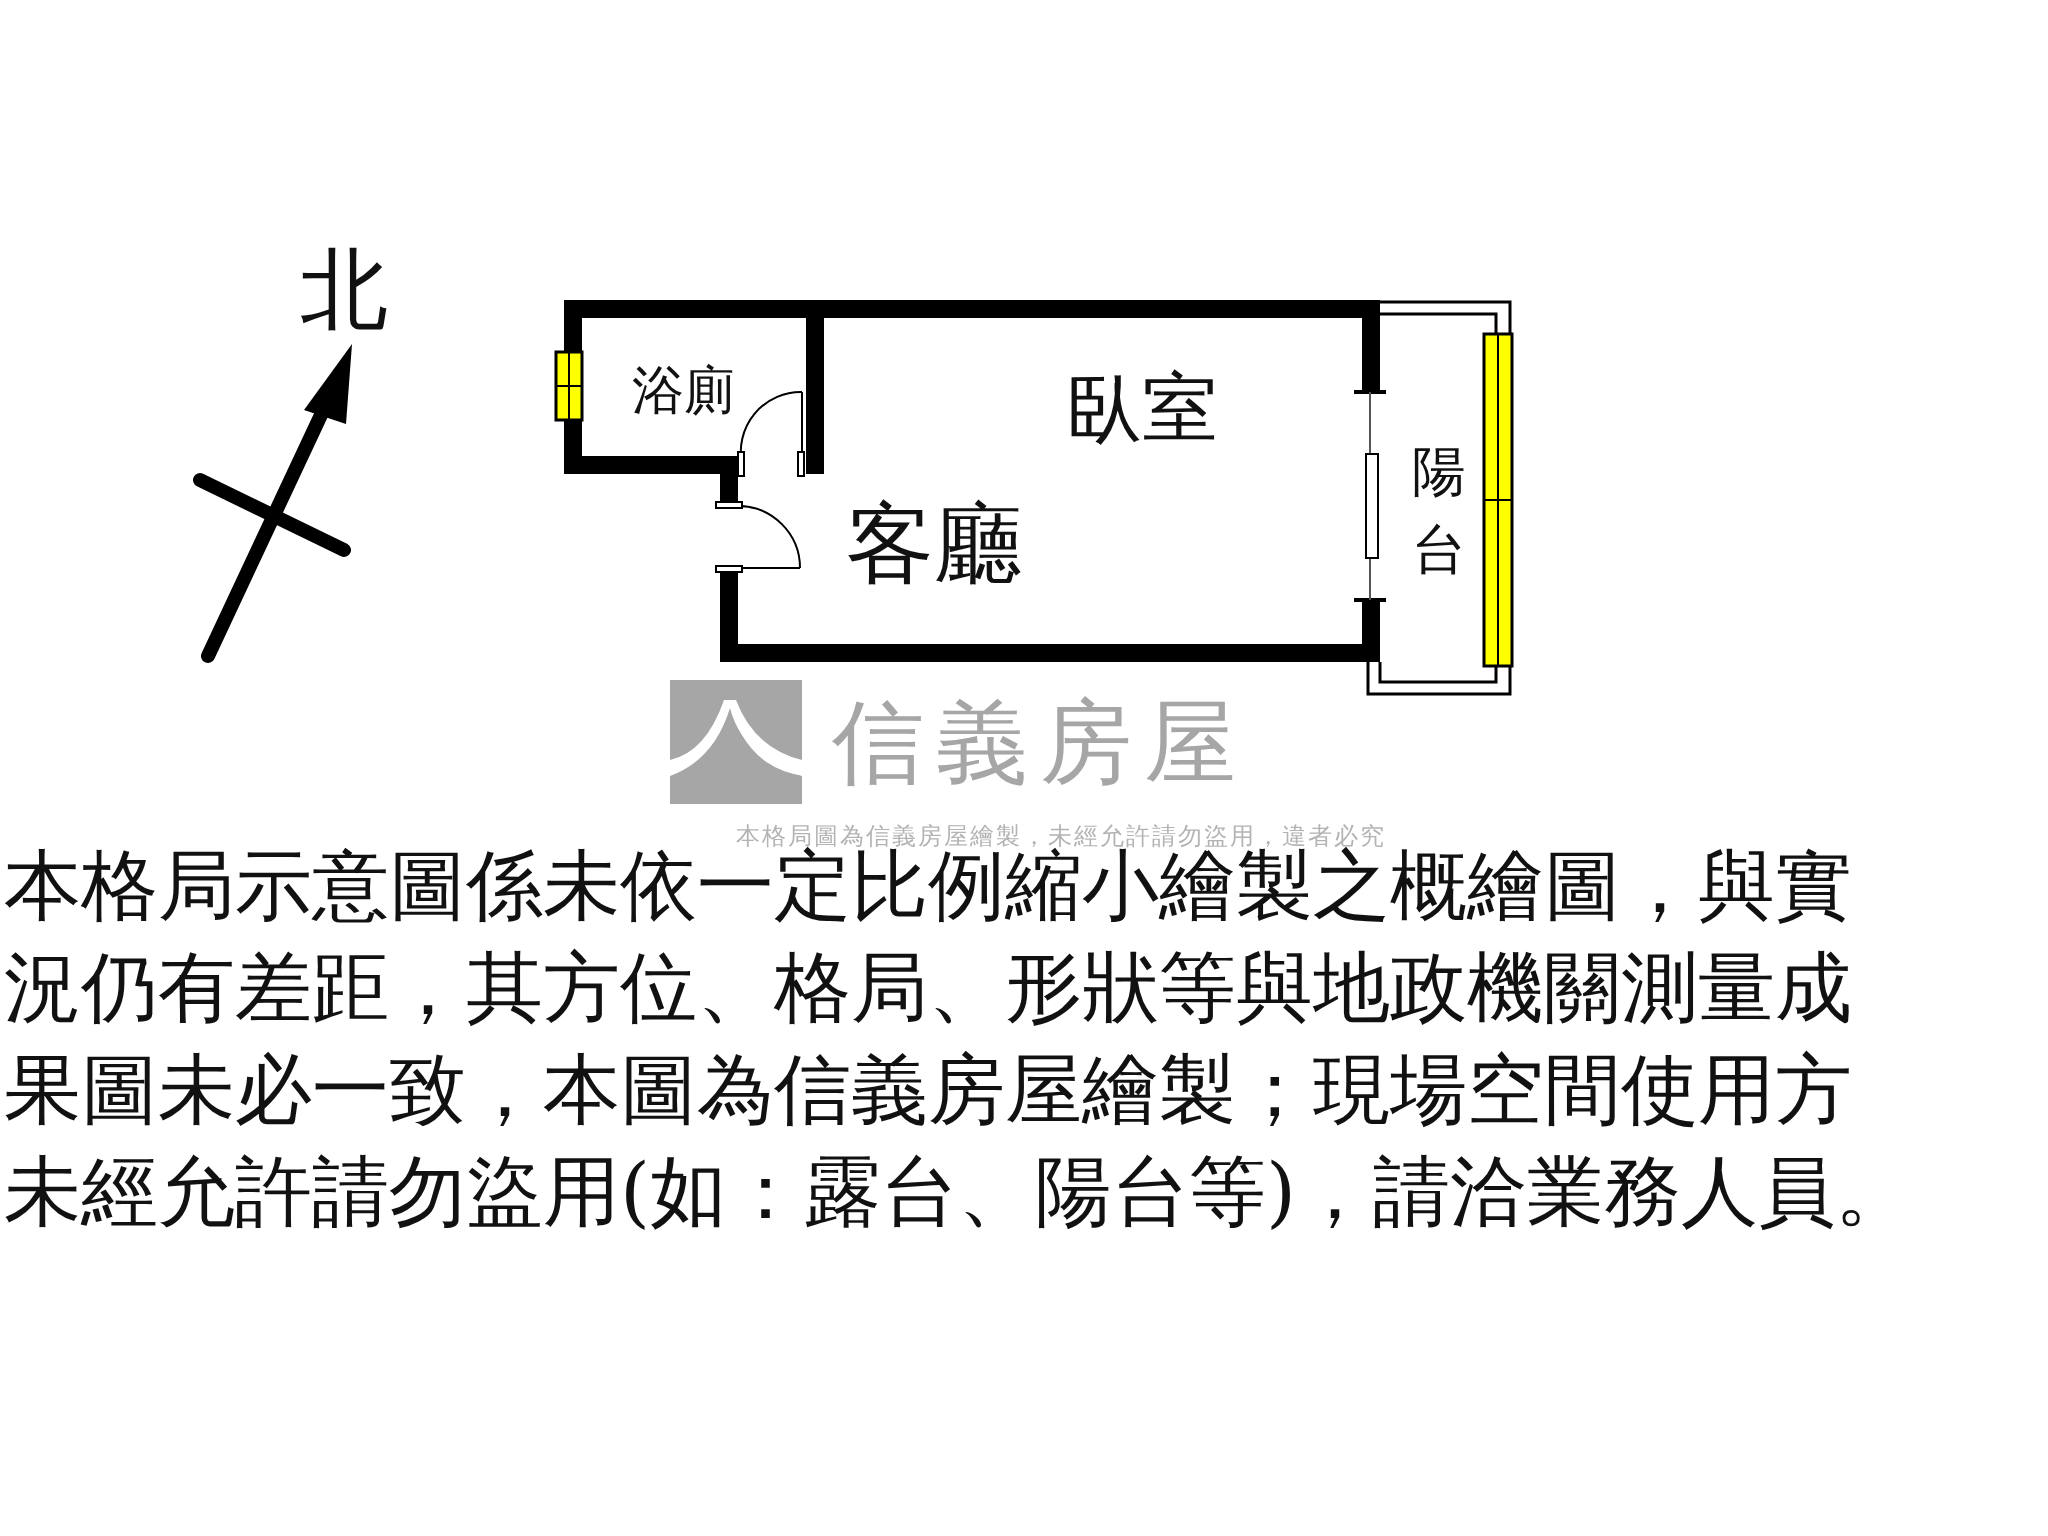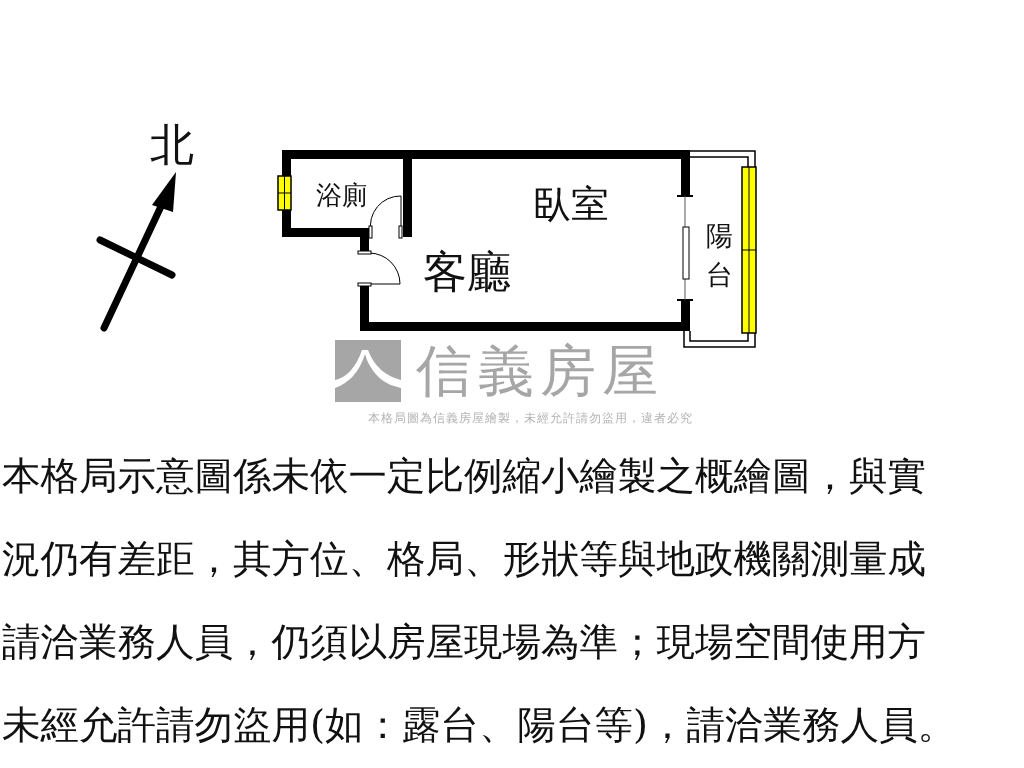--- a/index.html
+++ b/index.html
@@ -1,29 +1,29 @@
 <!DOCTYPE html>
 <html><head>
 <meta charset="utf-8">
 <style>
   html, body { margin: 0; padding: 0; background: #ffffff; }
   body { width: 1024px; height: 768px; position: relative; overflow: hidden;
          font-family: "DejaVu Serif", "Liberation Serif", serif; }
   #plan { position: absolute; left: 0; top: 0; width: 1024px; height: 420px; }
   .room-label { font-family: "DejaVu Serif", "Liberation Serif", serif; fill: #111; }
-  .logo-text { position: absolute; left: 416px; top: 336px; font-size: 56px; color: #a6a6a6;
+  .logo-text { position: absolute; left: 416px; top: 336px; font-size: 46px; color: #a6a6a6;
                font-family: "DejaVu Sans", "Liberation Sans", sans-serif; letter-spacing: 6px;
                line-height: 70px; white-space: nowrap; }
   .logo-mark { position: absolute; left: 335px; top: 340px; width: 66px; height: 62px; }
   .watermark-small { position: absolute; left: 336px; top: 410px; font-size: 12px; color: #b3b3b3;
                      font-family: "DejaVu Sans", "Liberation Sans", sans-serif; white-space: nowrap;
                      letter-spacing: 1px; margin-left: 32px; }
   .disclaimer { position: absolute; left: 2px; top: 418px; width: 1020px; font-size: 38.5px;
                 line-height: 51px; color: #111; white-space: nowrap; }
-  .disclaimer div { height: 51px; margin-top: 32px; }
+  .disclaimer div { height: 51px; }
 </style>
 </head>
 <body>
 
 <svg id="plan" viewBox="0 0 1024 420" xmlns="http://www.w3.org/2000/svg">
 
   <g>
     <line x1="104" y1="328" x2="164" y2="200" stroke="#000" stroke-width="7" stroke-linecap="round"></line>
     <polygon points="176,172 152,205 173,212" fill="#000"></polygon>
     <line x1="100" y1="240" x2="172" y2="275" stroke="#000" stroke-width="7" stroke-linecap="round"></line>
@@ -101,15 +101,15 @@
   <path d="M 0 48 Q 22 40 30 14 Q 36 38 66 48 L 66 40 Q 42 34 33 10 L 27 10 Q 18 36 0 40 Z" fill="#ffffff"></path>
   <path d="M 34 22 Q 44 40 66 44" stroke="#ffffff" stroke-width="1.5" fill="none"></path>
   <path d="M 36 26 Q 46 44 66 47" stroke="#ffffff" stroke-width="1.5" fill="none"></path>
 </svg>
 <div class="logo-text">信義房屋</div>
 <div class="watermark-small">本格局圖為信義房屋繪製，未經允許請勿盜用，違者必究</div>
 
 <div class="disclaimer">
   <div>本格局示意圖係未依一定比例縮小繪製之概繪圖，與實</div>
   <div>況仍有差距，其方位、格局、形狀等與地政機關測量成</div>
-  <div>請洽業務人員，仍須以房屋現場為準；現場空間使用方</div>
+  <div>果圖未必一致，本圖為信義房屋繪製；現場空間使用方</div>
   <div>未經允許請勿盜用(如：露台、陽台等)，請洽業務人員。</div>
 </div>
 
 </body></html>

